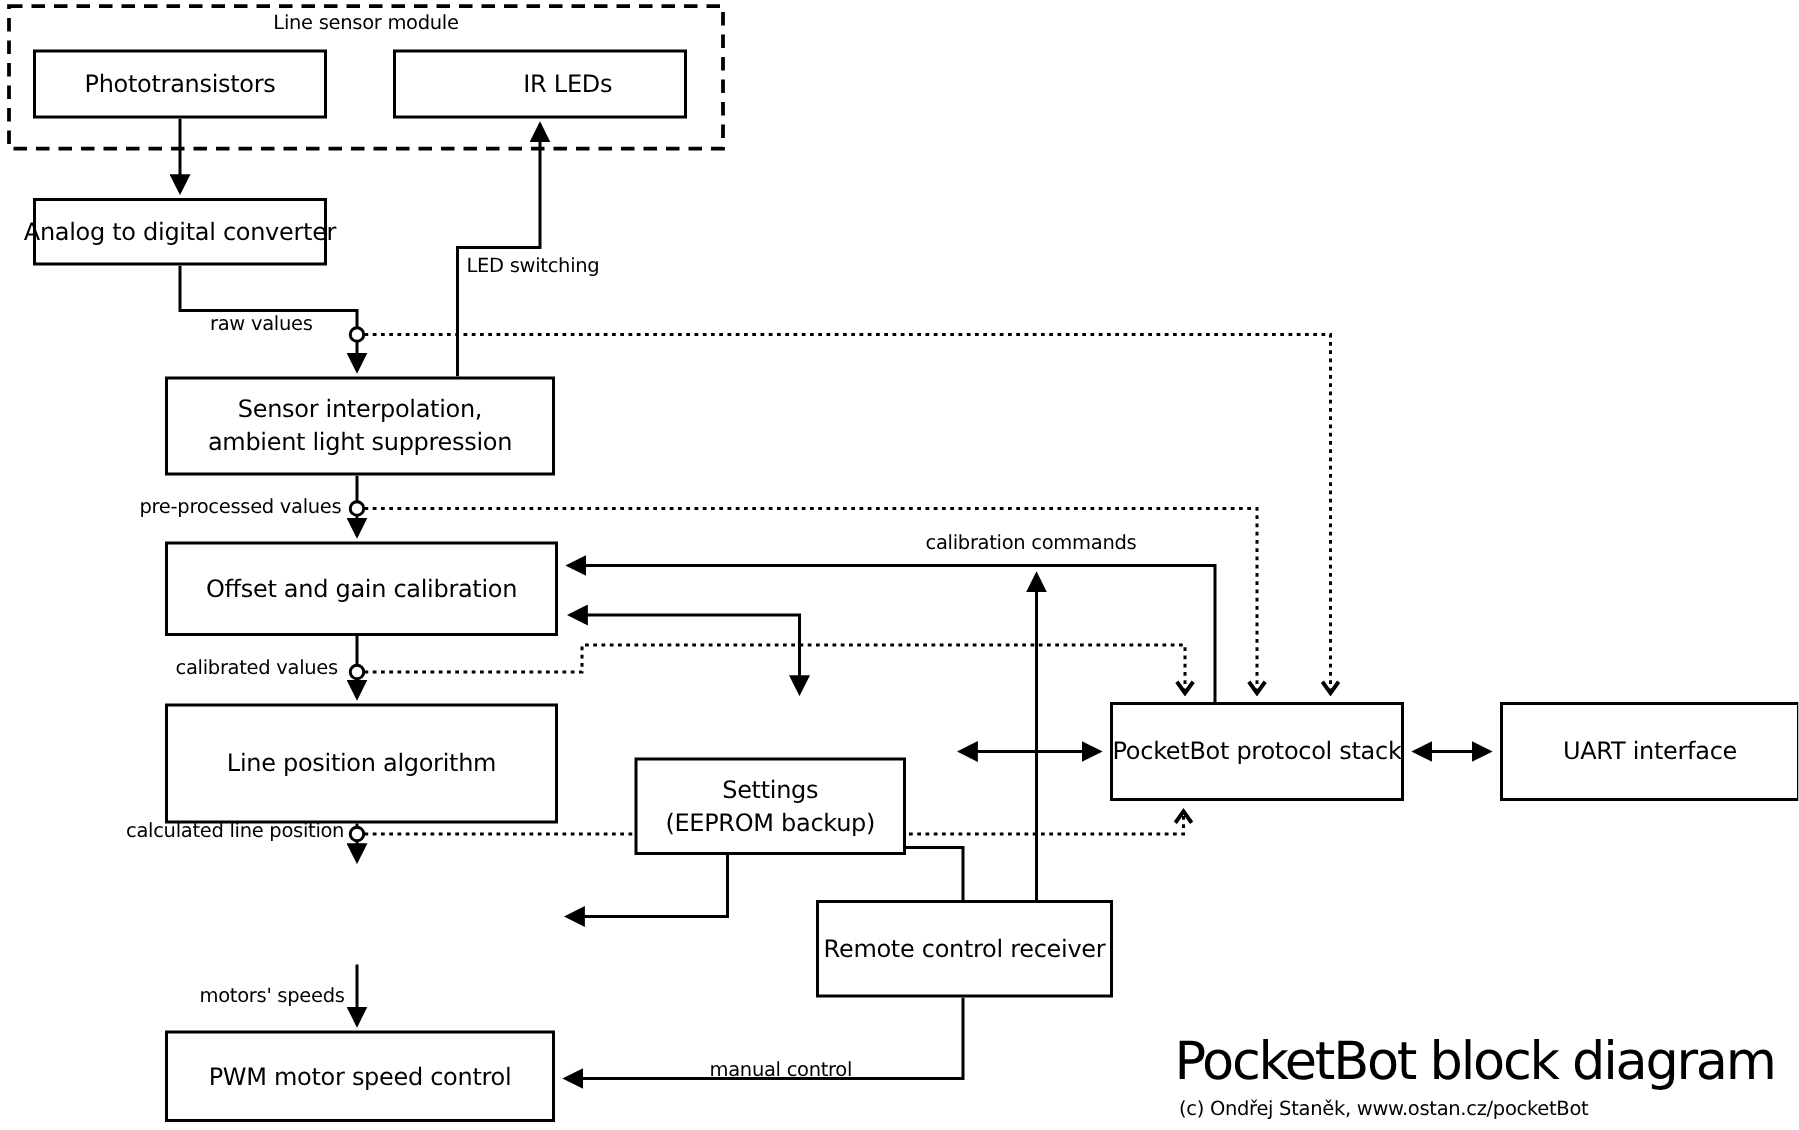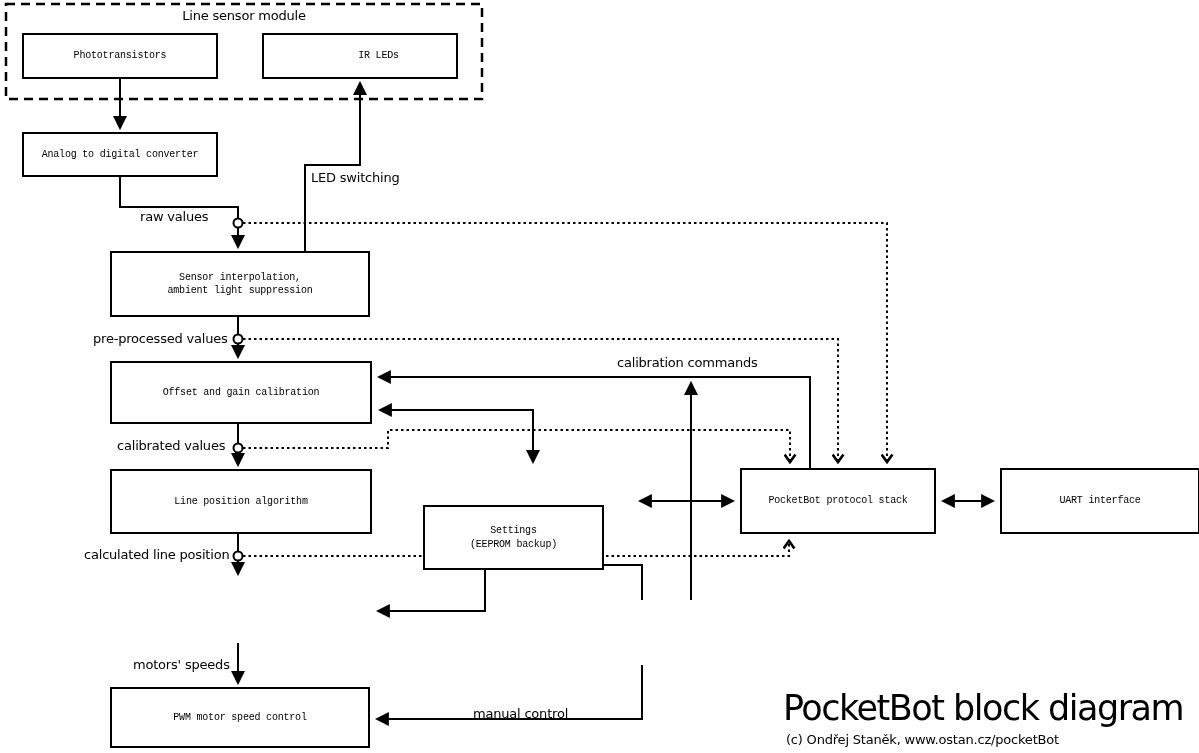--- a/index.html
+++ b/index.html
@@ -4,32 +4,32 @@
 <style>
   html,body{margin:0;padding:0;background:#ffffff;}
   #stage{
     position:relative;width:1199px;height:753px;background:#ffffff;
     font-family:"DejaVu Sans",sans-serif;color:#000;overflow:hidden;
   }
   #wires{position:absolute;left:0;top:0;width:1199px;height:753px;}
   .box{
     position:absolute;box-sizing:border-box;border:2px solid #000;background:#fff;
     display:flex;align-items:center;justify-content:center;text-align:center;
-    font-size:10px;letter-spacing:-0.2px;white-space:pre;line-height:1.35;font-family:Liberation Mono, monospace;
+    font-size:16px;letter-spacing:-0.2px;white-space:pre;line-height:1.35;
   }
   .lbl{
     position:absolute;font-size:13px;letter-spacing:-0.2px;white-space:nowrap;
   }
   
   #b-phototransistors{left:22px;top:33px;width:196px;height:46px;}
   #b-ir-leds        {left:262px;top:33px;width:196px;height:46px;padding-left:37px;}
   #b-adc            {left:22px;top:132px;width:196px;height:45px;}
   #b-sensor-interp  {left:110px;top:251px;width:260px;height:66px;}
   #b-offset-gain    {left:110px;top:361px;width:262px;height:63px;}
-  #b-line-position  {left:110px;top:469px;width:262px;height:65px;}
+  #b-line-position  {left:110px;top:469px;width:262px;height:80px;}
   #b-settings       {left:423px;top:469px;width:181px;height:65px;margin-top:36px;}
   #b-protocol       {left:740px;top:468px;width:196px;height:66px;}
   #b-uart           {left:1000px;top:468px;width:200px;height:66px;}
   #b-pid            {left:110px;top:578px;width:262px;height:65px;}
   #b-remote         {left:544px;top:600px;width:198px;height:65px;}
   #b-pwm            {left:110px;top:687px;width:260px;height:61px;}
   
   #l-group   {left:5px;top:8px;width:478px;text-align:center;}
   #l-led     {left:311px;top:170px;}
   #l-raw     {left:140px;top:209px;}
@@ -93,20 +93,21 @@
   <div class="box" id="b-ir-leds">IR LEDs</div>
   <div class="box" id="b-adc">Analog to digital converter</div>
   <div class="box" id="b-sensor-interp">Sensor interpolation,
 ambient light suppression</div>
   <div class="box" id="b-offset-gain">Offset and gain calibration</div>
   <div class="box" id="b-line-position">Line position algorithm</div>
   <div class="box" id="b-settings">Settings
 (EEPROM backup)</div>
   <div class="box" id="b-protocol">PocketBot protocol stack</div>
   <div class="box" id="b-uart">UART interface</div>
+  <div class="box" id="b-remote">Remote control receiver</div>
   <div class="box" id="b-pwm">PWM motor speed control</div>
 
   <div class="lbl" id="l-group">Line sensor module</div>
   <div class="lbl" id="l-led">LED switching</div>
   <div class="lbl" id="l-raw">raw values</div>
   <div class="lbl" id="l-pre">pre-processed values</div>
   <div class="lbl" id="l-cal">calibrated values</div>
   <div class="lbl" id="l-calc">calculated line position</div>
   <div class="lbl" id="l-motors">motors' speeds</div>
   <div class="lbl" id="l-calib">calibration commands</div>

